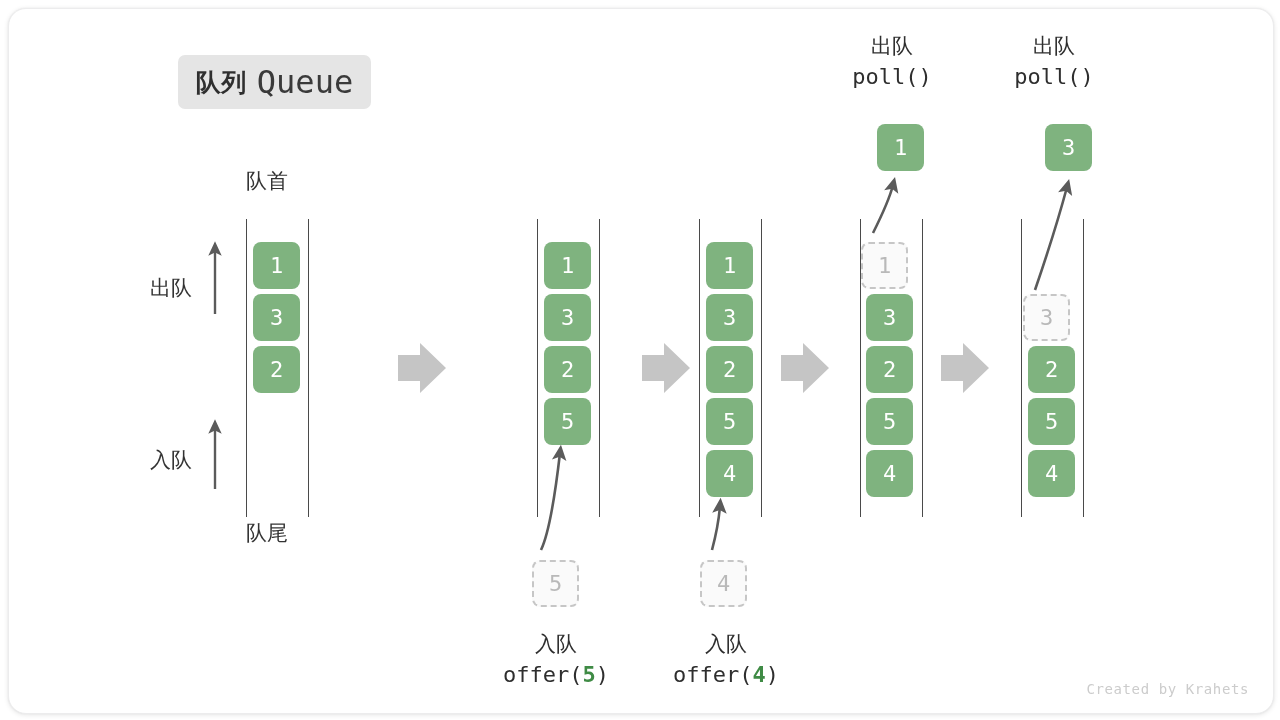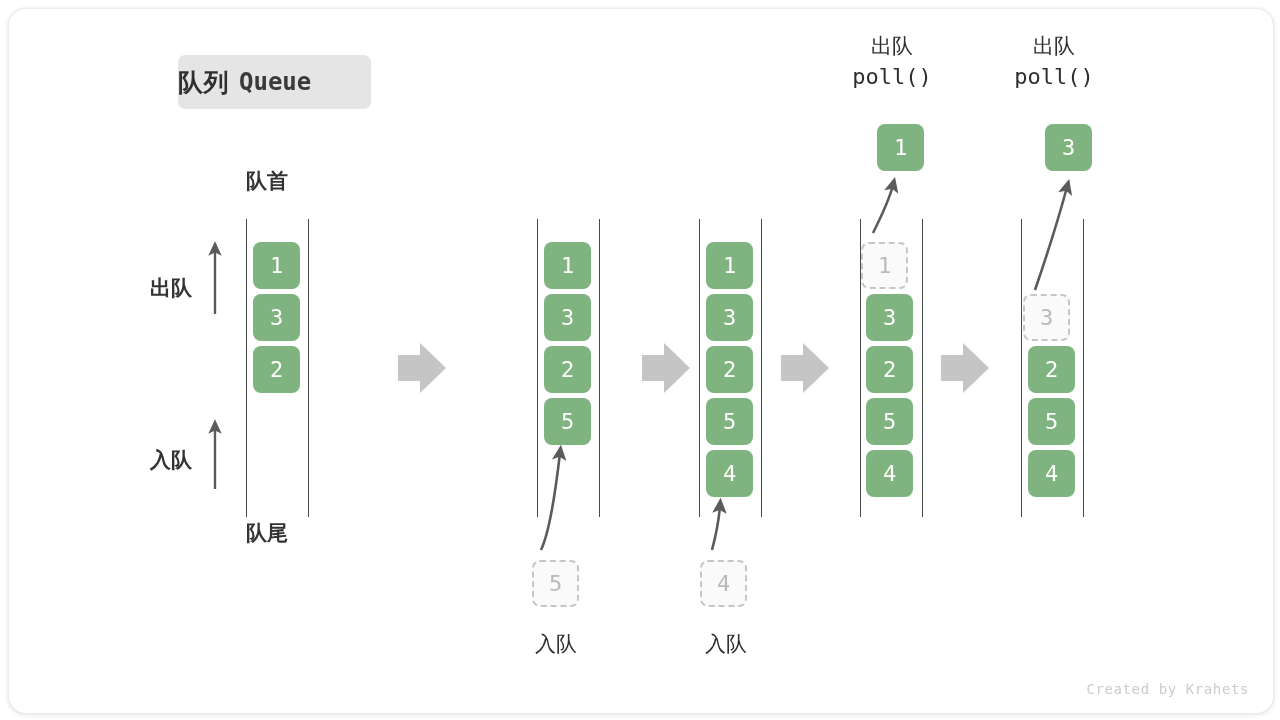--- a/index.html
+++ b/index.html
@@ -33,40 +33,40 @@
   
   #title-badge {
     left: 169px;
     top: 46px;
     width: 193px;
     height: 54px;
     background: #e5e5e5;
     border-radius: 7px;
     display: flex;
     align-items: center;
+    justify-content: center;
     gap: 10px;
   }
   #title-badge .cn {
     font-size: 25px;
     font-weight: bold;
     color: #2f2f2f;
     letter-spacing: 0.5px;
   }
   #title-badge .en {
     font-family: "DejaVu Sans Mono", "Liberation Mono", monospace;
-    font-size: 24px;
+    font-size: 32px;
     color: #3a3a3a;
     letter-spacing: 0px;
-    font-weight: bold;
   }
 
   
   .cn-bold {
     font-size: 21px;
-    font-weight: bold;
+    font-weight: normal;
     color: #333333;
     white-space: nowrap;
   }
 
   
   .op-caption {
     text-align: center;
     white-space: nowrap;
     line-height: 1.42;
   }
@@ -168,32 +168,34 @@
 
   <div class="abs rail" style="left:528px; top:210px; height:298px;"></div>
   <div class="abs rail" style="left:590px; top:210px; height:298px;"></div>
   <div class="abs cell filled" style="left:535px; top:233px;">1</div>
   <div class="abs cell filled" style="left:535px; top:285px;">3</div>
   <div class="abs cell filled" style="left:535px; top:337px;">2</div>
   <div class="abs cell filled" style="left:535px; top:389px;">5</div>
   <div class="abs cell ghost" style="left:523px; top:551px;">5</div>
   <div class="abs op-caption" style="left:452px; top:620px; width:190px;">
     <span class="op-cn">入队</span>
+    <span class="op-code"><span>offer(</span><span class="arg">5</span><span>)</span></span>
   </div>
 
   <div class="abs rail" style="left:690px; top:210px; height:298px;"></div>
   <div class="abs rail" style="left:752px; top:210px; height:298px;"></div>
   <div class="abs cell filled" style="left:697px; top:233px;">1</div>
   <div class="abs cell filled" style="left:697px; top:285px;">3</div>
   <div class="abs cell filled" style="left:697px; top:337px;">2</div>
   <div class="abs cell filled" style="left:697px; top:389px;">5</div>
   <div class="abs cell filled" style="left:697px; top:441px;">4</div>
   <div class="abs cell ghost" style="left:691px; top:551px;">4</div>
   <div class="abs op-caption" style="left:622px; top:620px; width:190px;">
     <span class="op-cn">入队</span>
+    <span class="op-code"><span>offer(</span><span class="arg">4</span><span>)</span></span>
   </div>
 
   <div class="abs rail" style="left:851px; top:210px; height:298px;"></div>
   <div class="abs rail" style="left:913px; top:210px; height:298px;"></div>
   <div class="abs cell ghost" style="left:852px; top:233px;">1</div>
   <div class="abs cell filled" style="left:857px; top:285px;">3</div>
   <div class="abs cell filled" style="left:857px; top:337px;">2</div>
   <div class="abs cell filled" style="left:857px; top:389px;">5</div>
   <div class="abs cell filled" style="left:857px; top:441px;">4</div>
 

